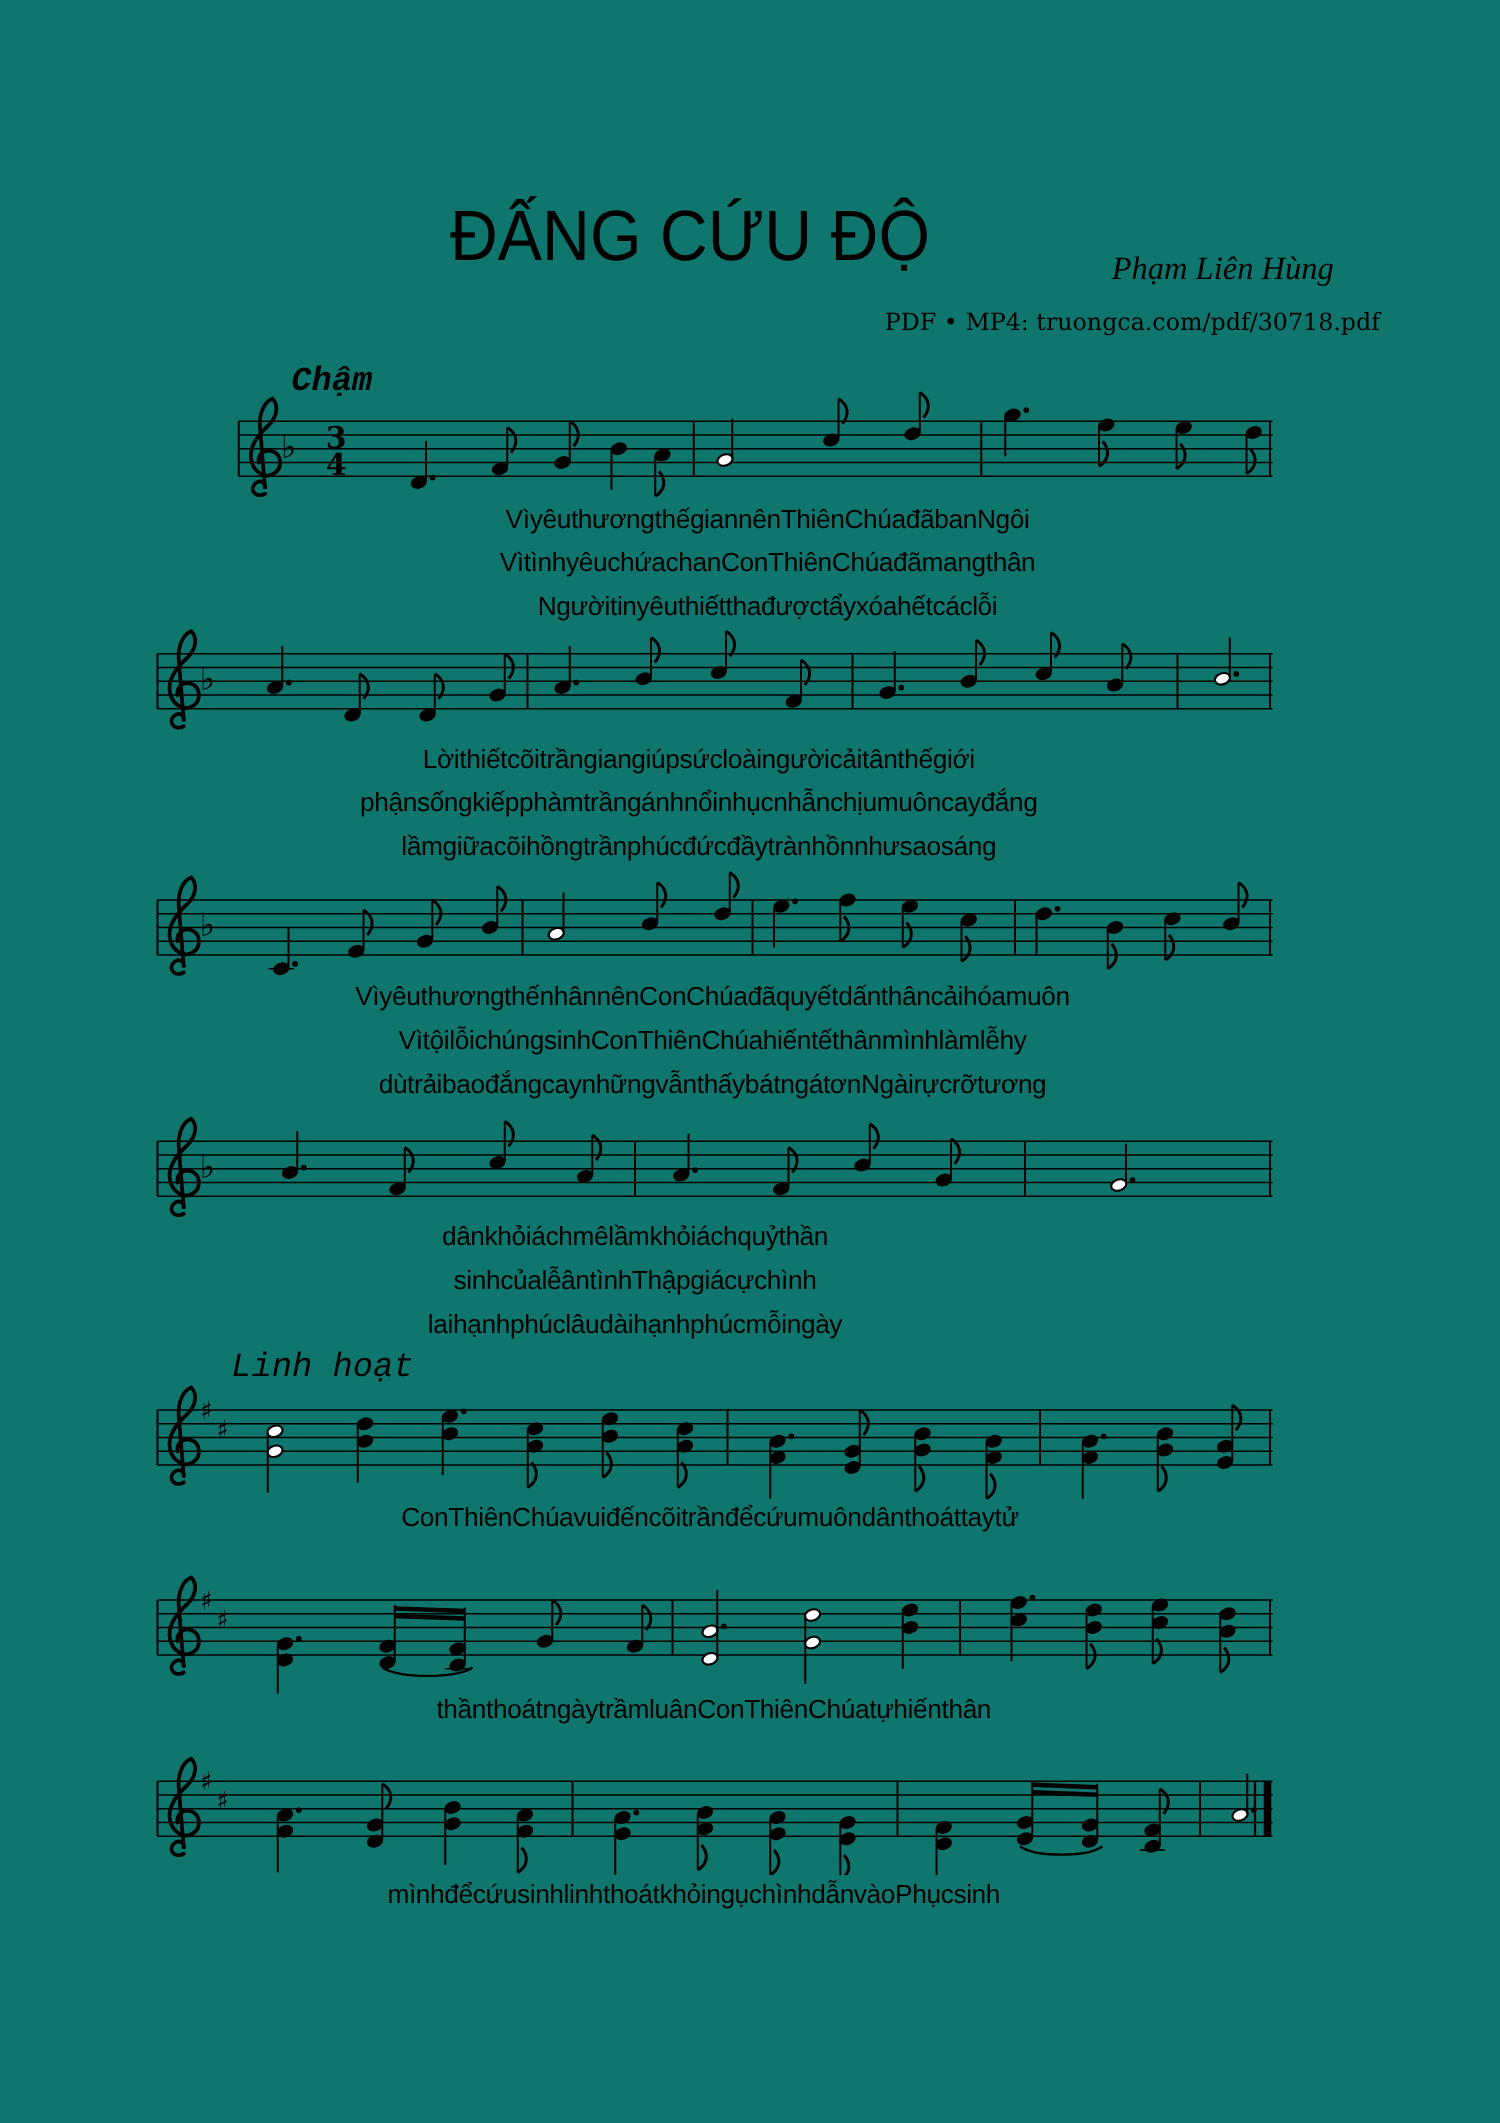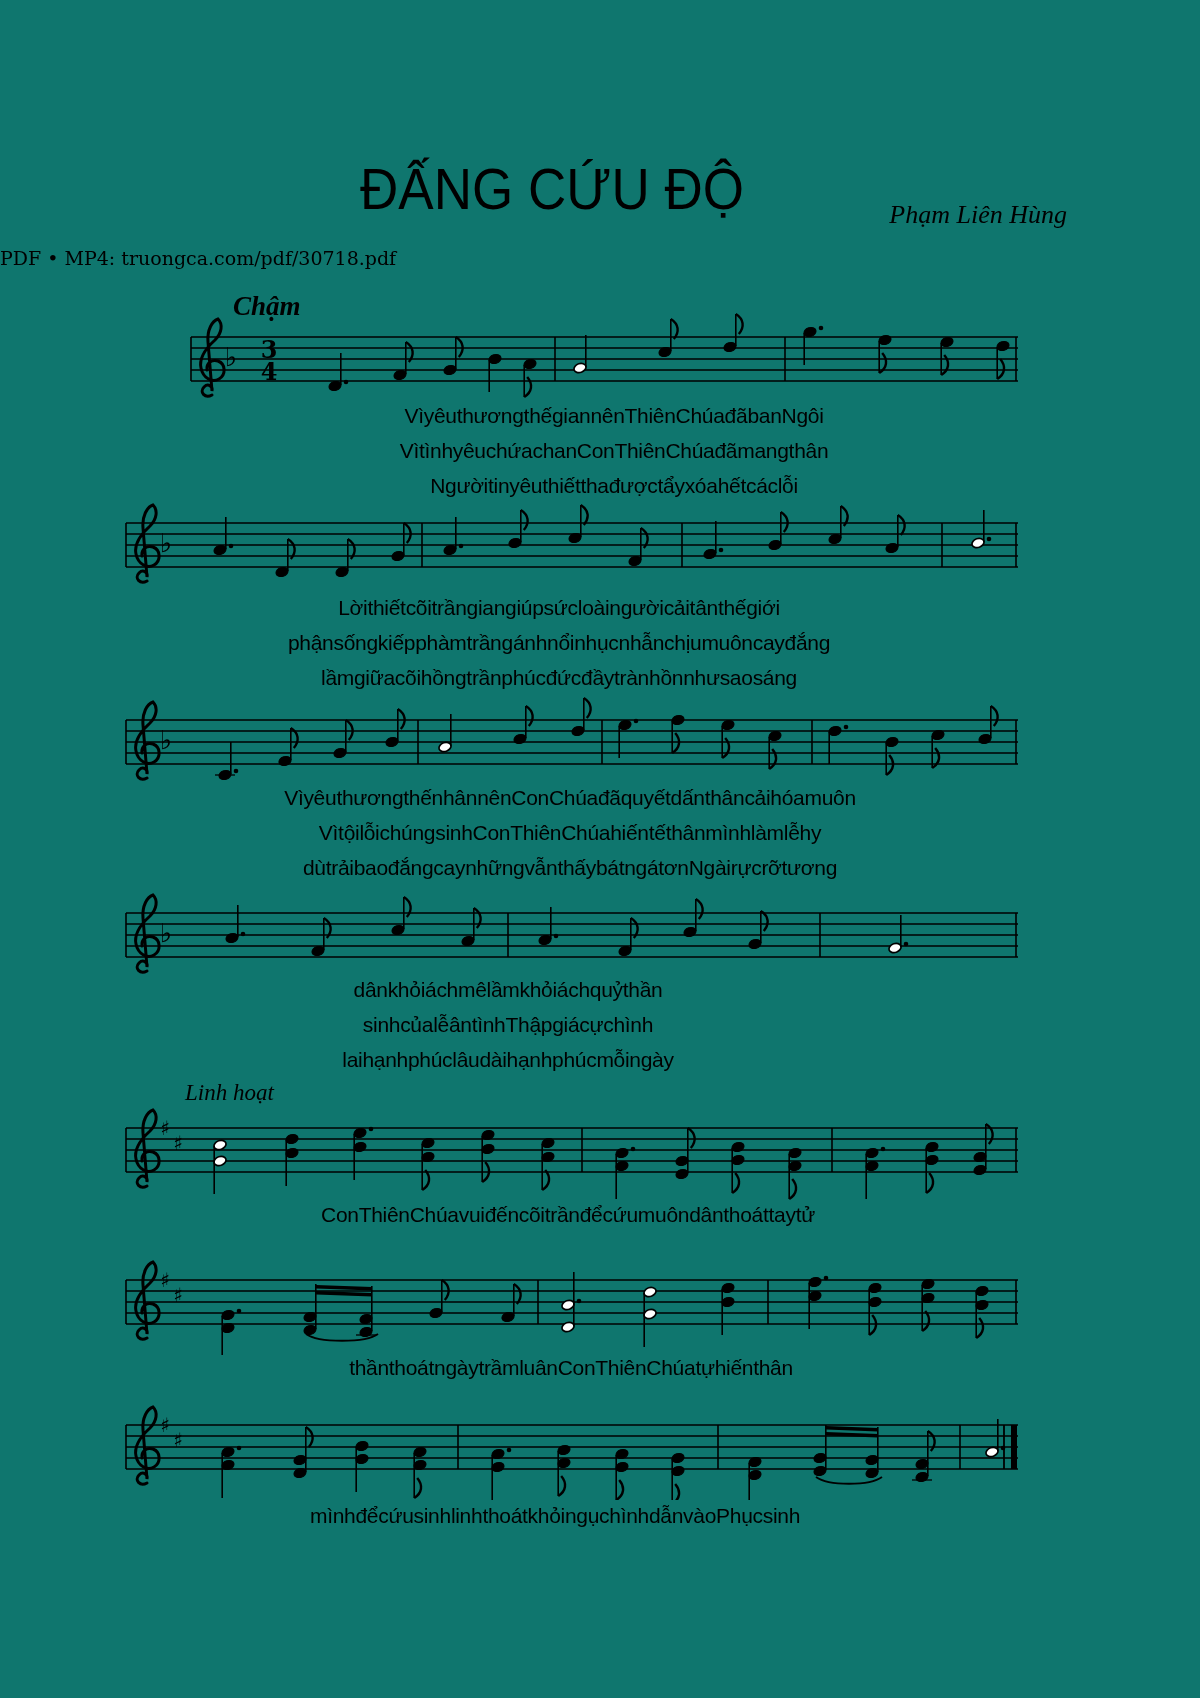--- a/index.html
+++ b/index.html
@@ -3,25 +3,25 @@
 <meta charset="utf-8">
 <style>
   html,body{margin:0;padding:0;background:#fff;}
   .page{position:relative;width:1200px;height:1698px;background:#0f766e;overflow:hidden;
         font-family:"Liberation Sans",sans-serif;color:#000;}
   .title{position:absolute;top:118px;left:0;width:1104px;text-align:center;
          font-size:57px;font-weight:400;letter-spacing:0;
          transform:scaleX(.93);transform-origin:center;}
   .author{position:absolute;top:200px;right:133px;
           font:italic 26px "Liberation Serif",serif;}
-  .pdfline{position:absolute;top:247px;left:0;width:1104px;text-align:left;
+  .pdfline{position:absolute;top:247px;left:0;width:1104px;text-align:right;
            font-family:"DejaVu Serif",serif;font-size:19px;}
-  .tempo{position:absolute;font-family:Liberation Serif, serif;font-style:italic;}
+  .tempo{position:absolute;font-family:Liberation Mono, monospace;font-style:italic;}
   .tempo1{left:233px;top:291px;font-size:27px;font-weight:600;}
-  .tempo2{left:185px;top:1080px;font-size:23px;text-align:center;}
+  .tempo2{left:185px;top:1080px;font-size:27px;text-align:center;}
   .staff{position:absolute;}
   .s1{left:185px;top:312px}
   .s2{left:120px;top:498px}
   .s3{left:120px;top:695px}
   .s4{left:120px;top:888px}
   .s5{left:120px;top:1103px}
   .s6{left:120px;top:1255px}
   .s7{left:120px;top:1400px}
   .lyrics{position:absolute;}
   .ly1{left:240px;top:404px;width:748px}

